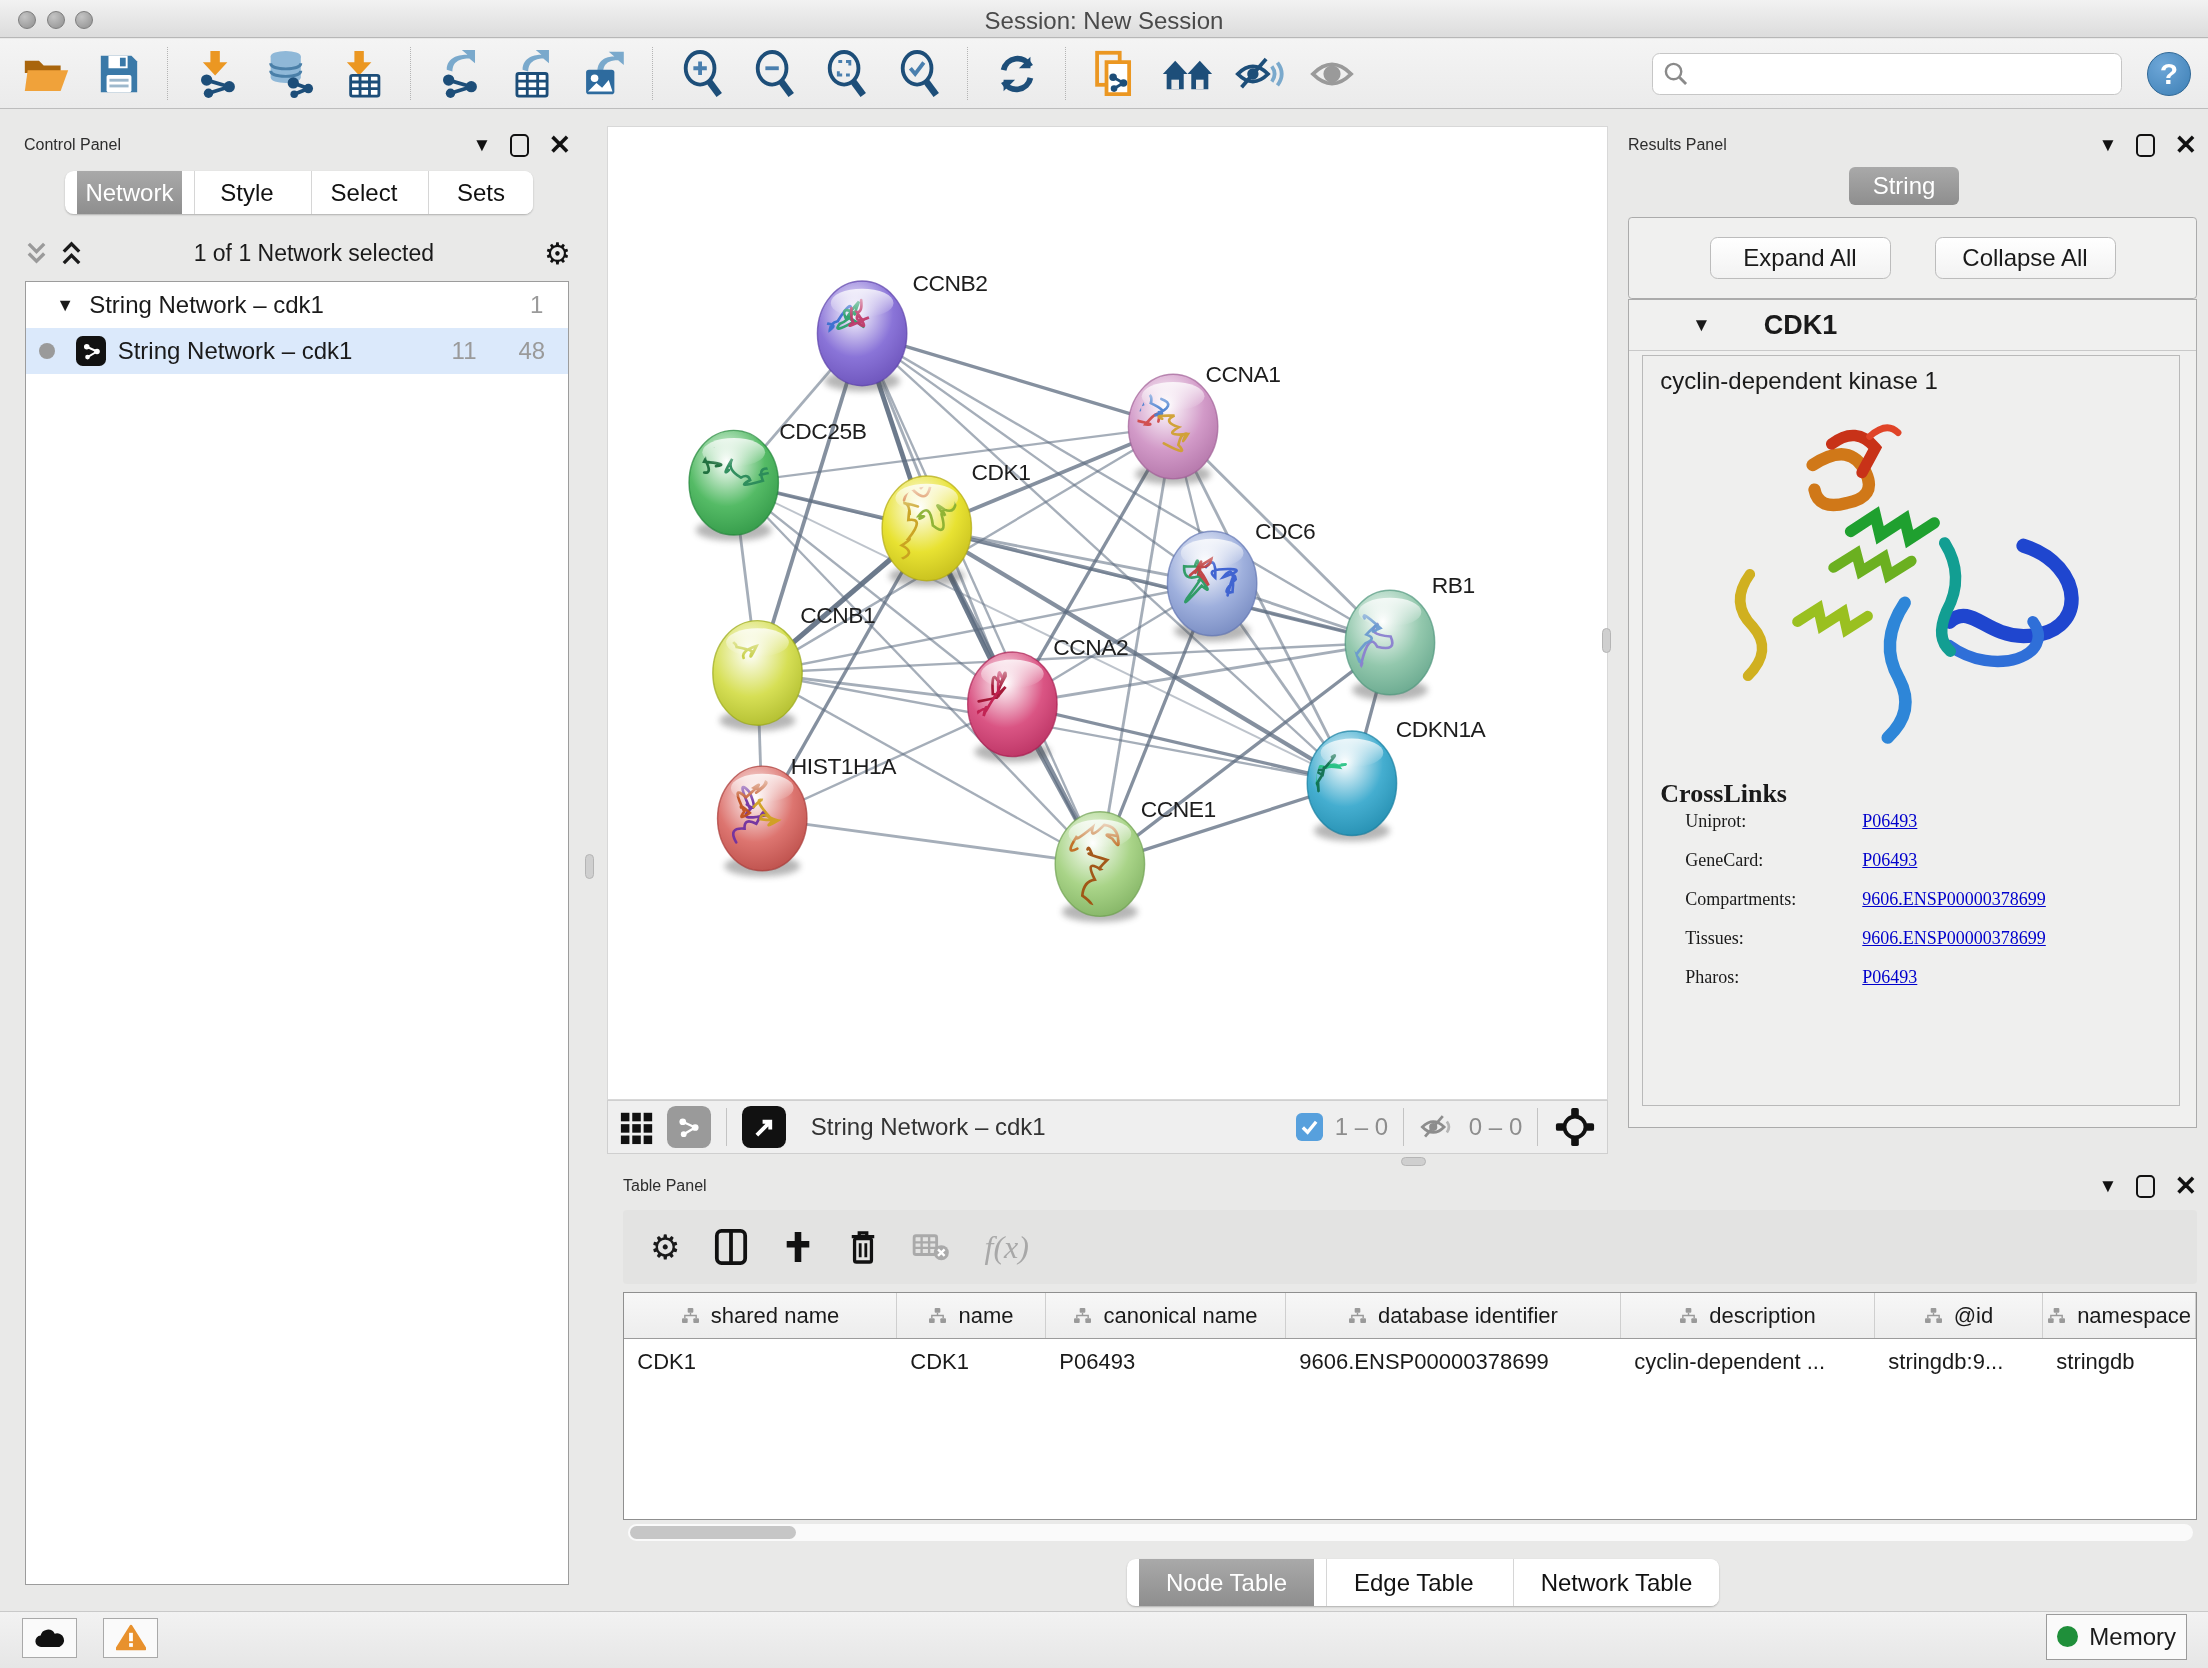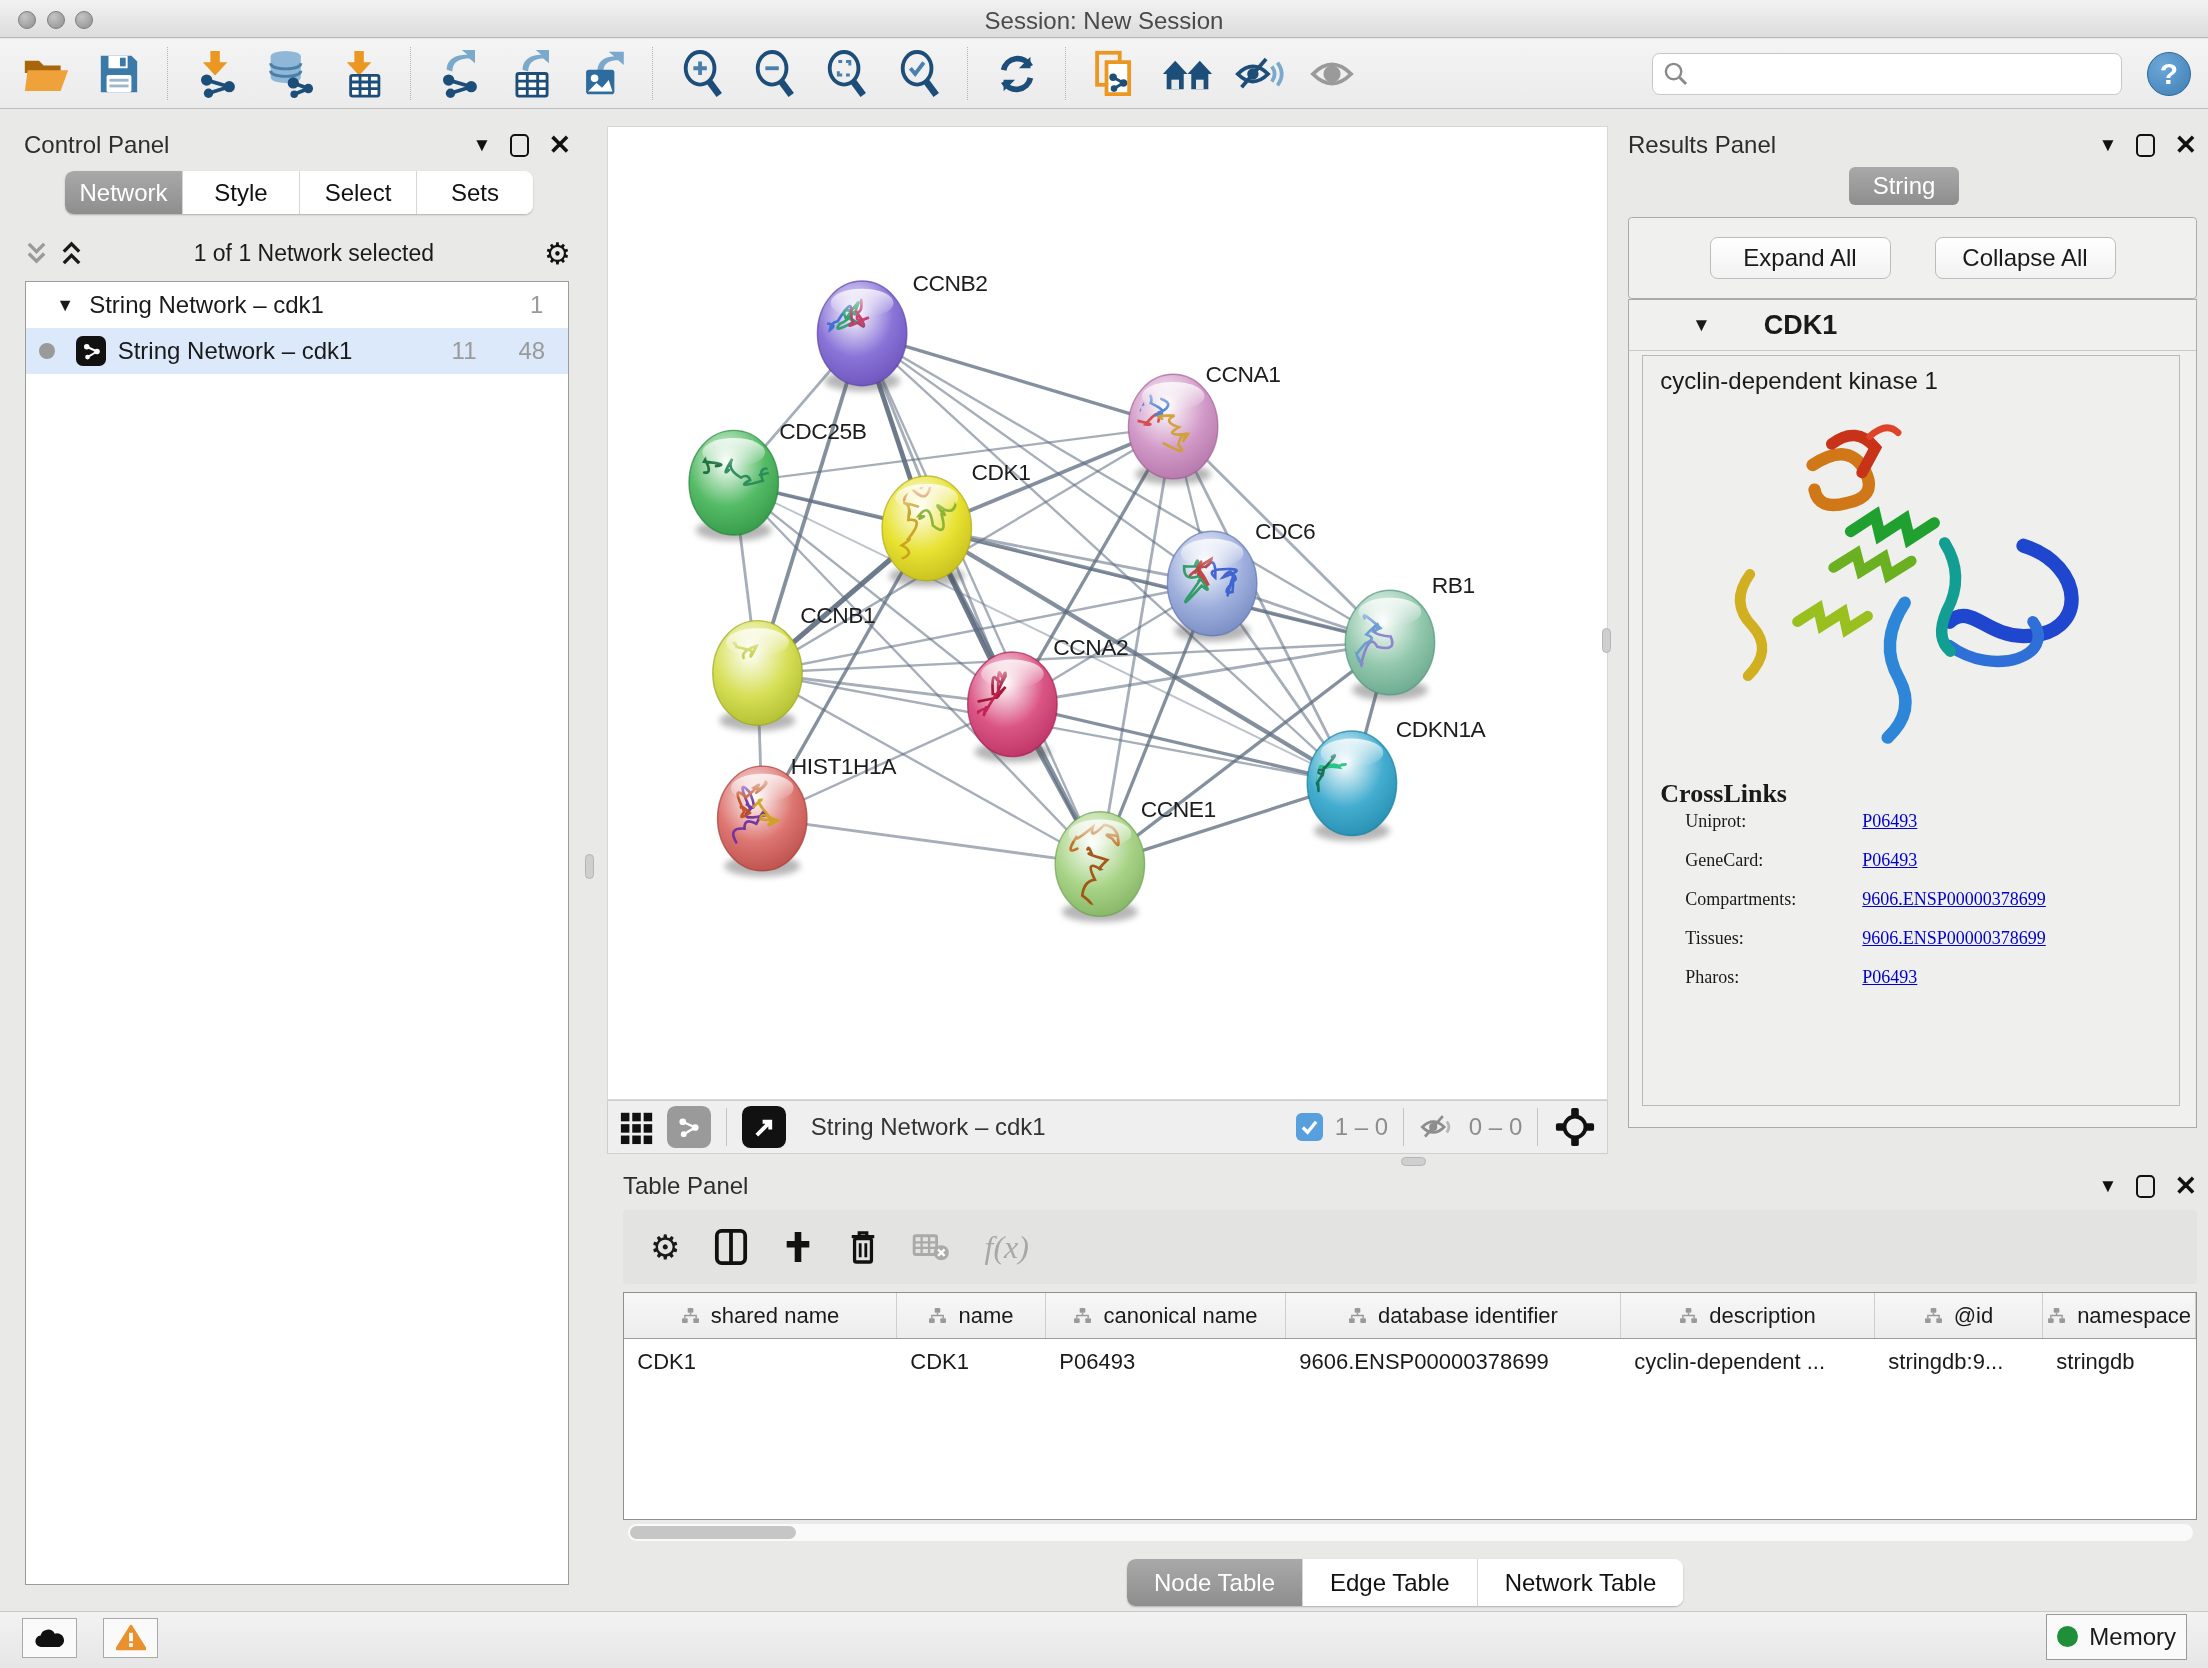--- a/index.html
+++ b/index.html
@@ -21,29 +21,29 @@
   .tool-btn{width:59px;height:57px;display:flex;align-items:center;justify-content:center;border-radius:5.7px;}
   .tool-sep{width:0;height:53px;border-left:1.9px dotted #b4b4b4;margin:0 5.7px;}
   #search-wrap{margin-left:auto;display:flex;align-items:center;gap:25px;}
   #search-box{width:470px;height:42px;border:1.9px solid #c6c6c6;border-radius:7.6px;background:#fff;
     display:flex;align-items:center;padding:0 9.5px;gap:7.6px;}
   #search-box input{border:none;outline:none;font-size:23px;width:399px;background:transparent;}
   #help-btn{width:44px;height:44px;border-radius:50%;background:radial-gradient(circle at 35% 30%,#6ea7d8,#3d7fb5);
     color:#fff;font-size:30px;font-weight:bold;display:flex;align-items:center;justify-content:center;border:1px solid #2d6695;}
 
   
-  .panel-title{font-size:24px;color:#2d2d2d;}
+  .panel-title{font-size:16px;color:#2d2d2d;}
   .panel-ctrls{display:flex;align-items:center;gap:19px;}
   .pc-float{font-size:19px;color:#111;}
   .pc-max{width:19px;height:23px;border:2.9px solid #111;border-radius:4.8px;}
   .pc-close{font-size:27px;font-weight:bold;color:#111;line-height:1;}
 
   
   .seg{display:flex;background:#fff;border-radius:8.6px;box-shadow:0 1px 1.9px rgba(0,0,0,.25);overflow:hidden;}
-  .seg .s{padding:7.6px 0;text-align:center;font-size:24px;color:#111;border-left:1px solid #d6d6d6;background:#fff;}
+  .seg .s{padding:7.6px 0;text-align:center;font-size:24px;color:#111;border-left:1px solid #d6d6d6;background:#fff;margin-left:12px;}
   .seg .s:first-child{border-left:none;}
   .seg .s.active{background:linear-gradient(#a9a9a9,#8e8e8e);color:#fff;}
 
   
   #cp-head{left:24px;top:126px;width:547px;height:38px;display:flex;align-items:center;}
   #cp-head .panel-ctrls{margin-left:auto;}
   #cp-tabs{left:65px;top:171px;width:468px;}
   #cp-tabs .s{width:117px;}
   #cp-status{left:24px;top:231px;width:547px;height:44px;display:flex;align-items:center;}
   #cp-status .txt{flex:1;text-align:center;font-size:23px;}

